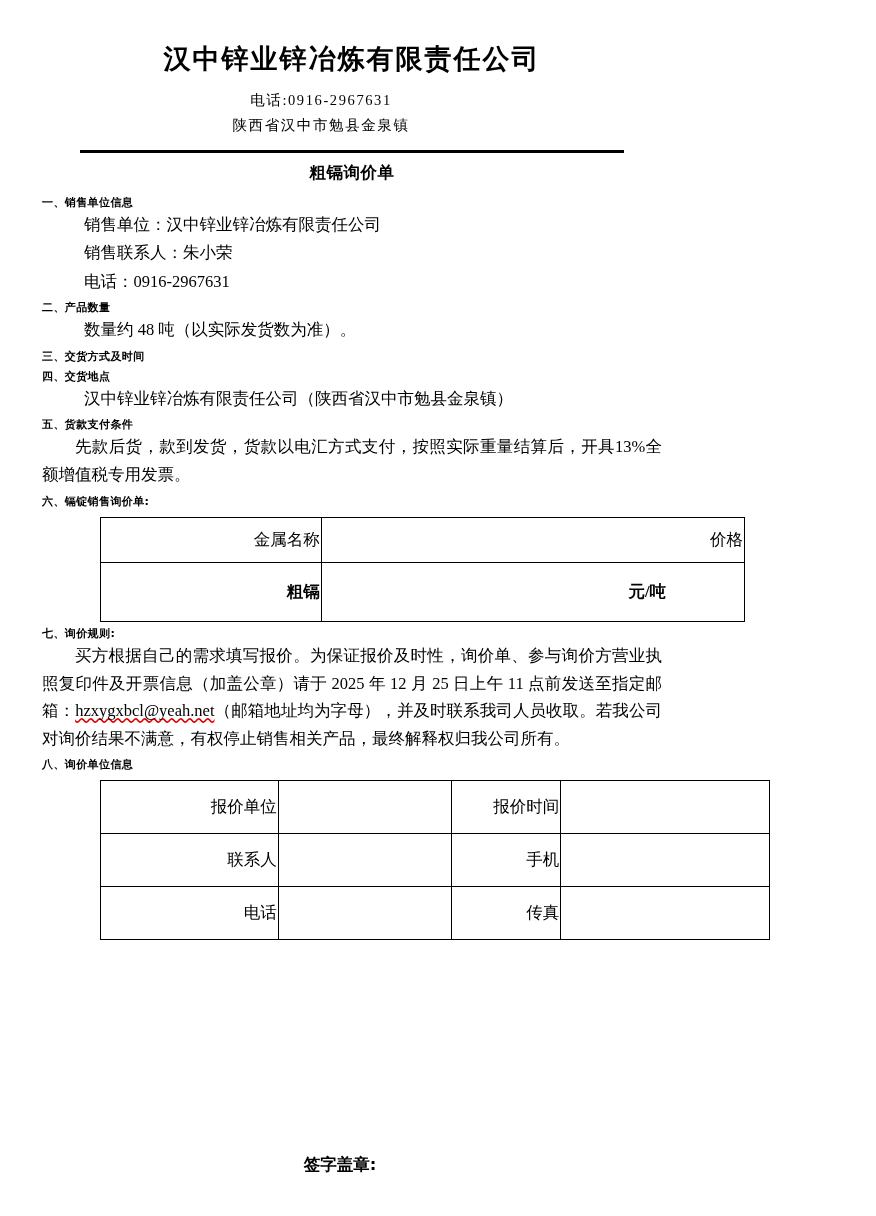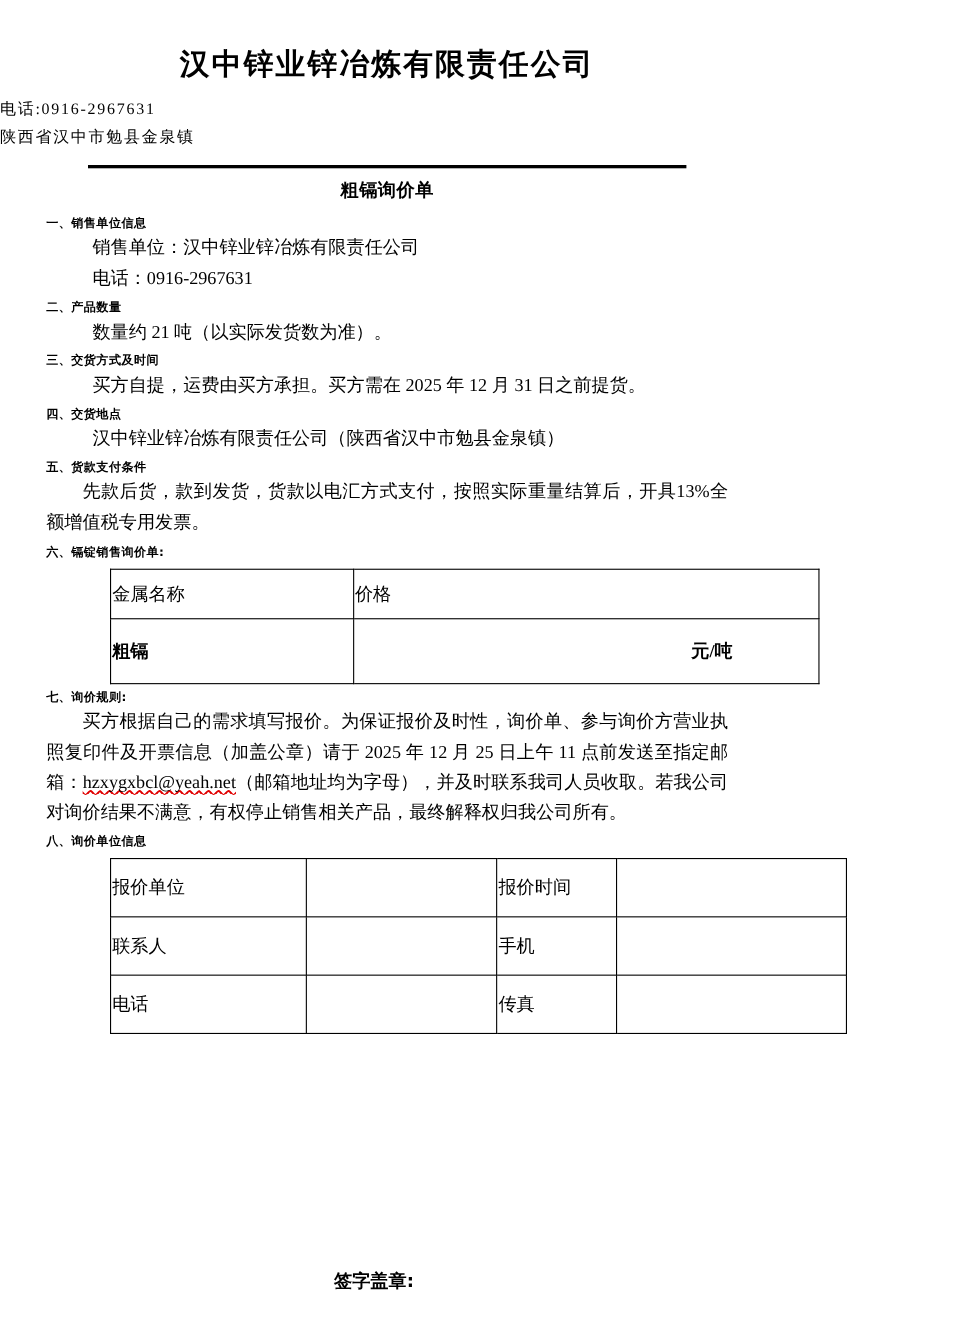--- a/index.html
+++ b/index.html
@@ -33,21 +33,21 @@
   .company-title {
     text-align: center;
     font-family: "DejaVu Sans", "Liberation Sans", sans-serif;
     font-weight: bold;
     font-size: 27px;
     letter-spacing: 2px;
     margin-top: 44px;
     line-height: 1.1;
   }
   .letterhead-contact {
-    text-align: left;
+    text-align: center;
     padding-right: 62px;
     margin-top: 14px;
     font-family: "Liberation Serif", "DejaVu Serif", serif;
     font-size: 14.5px;
     line-height: 1.75;
     letter-spacing: 1.6px;
   }
   .letterhead-rule {
     margin: 12px 80px 0 80px;
     border: 0;
@@ -103,21 +103,21 @@
   }
 
   
   table {
     border-collapse: collapse;
     font-family: "Liberation Serif", "DejaVu Serif", serif;
     font-size: 16.5px;
   }
   table td {
     border: 1.6px solid #000;
-    text-align: left;
+    text-align: right;
     vertical-align: middle;
   }
 
   .price-table {
     margin: 7px 0 0 58px;
     width: 645px;
   }
   .price-table td { height: 42px; }
   .price-table .col-name { width: 250px; }
   .price-table .col-price { width: 395px; }
@@ -163,27 +163,27 @@
     </div>
     <hr class="letterhead-rule">
   </div>
 
   <div class="doc-body">
 
     <div class="doc-title">粗镉询价单</div>
 
     <div class="section-heading">一、销售单位信息</div>
     <div class="para sub">销售单位：汉中锌业锌冶炼有限责任公司</div>
+    <div class="para sub">销售联系人：朱小荣</div>
     <div class="para sub">电话：0916-2967631</div>
 
     <div class="section-heading">二、产品数量</div>
-    <div class="para sub">数量约 21 吨（以实际发货数为准）。</div>
+    <div class="para sub">数量约 48 吨（以实际发货数为准）。</div>
 
     <div class="section-heading">三、交货方式及时间</div>
-    <div class="para sub">买方自提，运费由买方承担。买方需在 2025 年 12 月 31 日之前提货。</div>
 
     <div class="section-heading">四、交货地点</div>
     <div class="para sub">汉中锌业锌冶炼有限责任公司（陕西省汉中市勉县金泉镇）</div>
 
     <div class="section-heading">五、货款支付条件</div>
     <div class="para indent">先款后货，款到发货，货款以电汇方式支付，按照实际重量结算后，开具13%全额增值税专用发票。</div>
 
     <div class="section-heading">六、镉锭销售询价单:</div>
 
     <table class="price-table">

